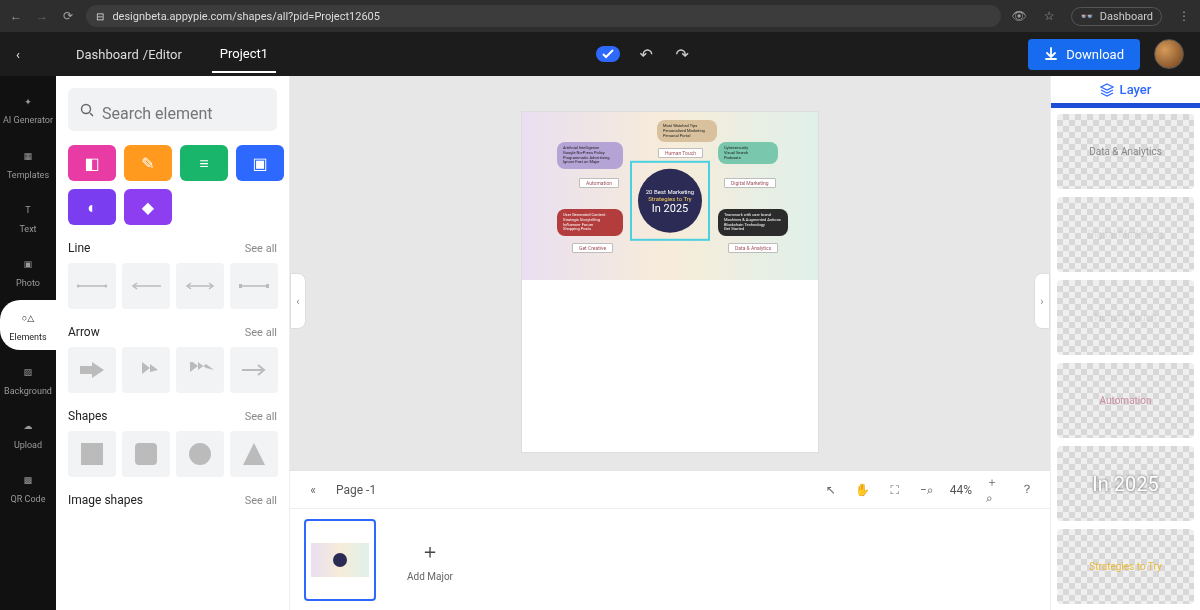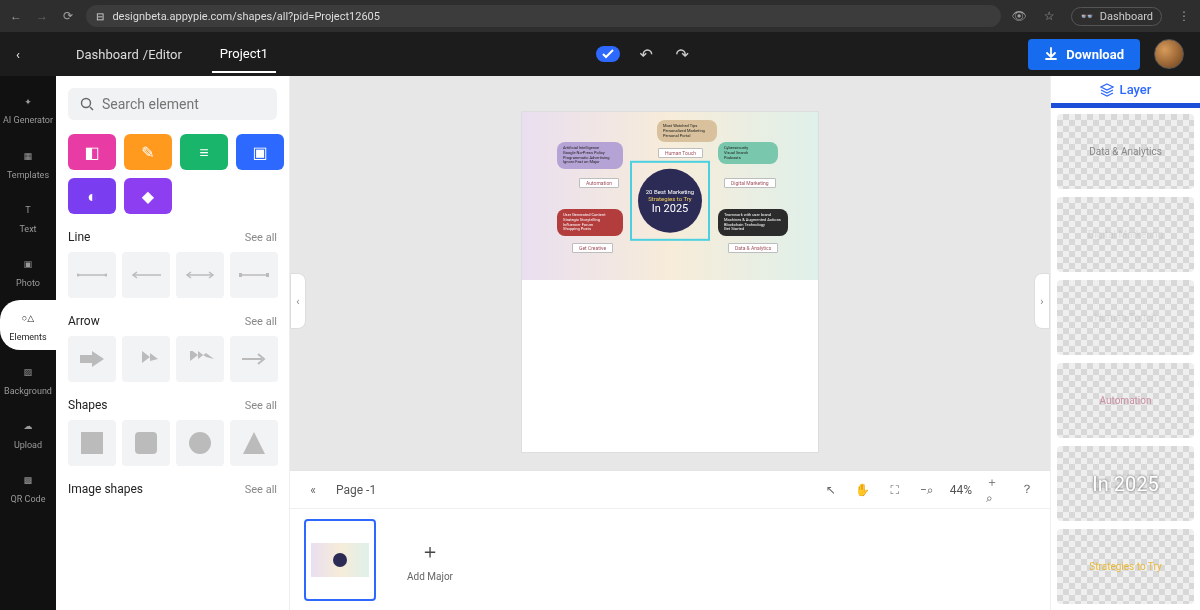--- a/index.html
+++ b/index.html
@@ -13,36 +13,36 @@
 .incognito-chip { display: flex; align-items: center; gap: 6px; border: 1px solid #555; border-radius: 12px; padding: 2px 8px; font-size: 11px; }
 
 
 .app-header { height: 44px; background: #1c1c1c; display: flex; align-items: center; padding: 0 16px; color: #eee; justify-content: space-between; }
 .breadcrumbs { display: flex; align-items: center; gap: 12px; font-size: 13px; }
 .crumb { color: #ddd; margin-left: 44px; }
 .project-tab { color: #fff; padding: 10px 8px; border-bottom: 2px solid #fff; margin-left: 18px; font-size: 13px; }
 .header-actions { display: flex; align-items: center; gap: 16px; }
 .sync-badge { width: 24px; height: 16px; background: #2e69ff; border-radius: 8px; display: flex; align-items: center; justify-content: center; font-size: 10px; }
 .icon-btn { width: 20px; height: 20px; display: flex; align-items: center; justify-content: center; cursor: pointer; color: #ccc; }
-.download-btn { background: #176bef; color: #fff; border: none; border-radius: 4px; padding: 8px 16px; font-size: 13px; font-weight: 700; display: flex; align-items: center; gap: 8px; cursor: pointer; }
+.download-btn { background: #176bef; color: #fff; border: none; border-radius: 4px; padding: 8px 16px; font-size: 13px; font-weight: 400; display: flex; align-items: center; gap: 8px; cursor: pointer; }
 .avatar { width: 30px; height: 30px; border-radius: 50%; background: radial-gradient(circle at 35% 35%, #d79b5a, #6b3d1a); border: 1px solid #555; }
 
 
 .workspace { display: flex; height: calc(610px - 76px); }
 
 
 .rail { width: 56px; background: #111; display: flex; flex-direction: column; align-items: center; padding-top: 8px; gap: 4px; color: #9a9a9a; font-size: 9px; }
 .rail-item { display: flex; flex-direction: column; align-items: center; gap: 4px; padding: 8px 0; width: 100%; cursor: pointer; }
 .rail-item.active { background: #fff; color: #222; border-top-left-radius: 20px; border-bottom-left-radius: 20px; }
 .rail-icon { width: 20px; height: 20px; display: flex; align-items: center; justify-content: center; }
 
 
 .side-panel { width: 234px; background: #fff; padding: 12px; overflow-y: auto; border-right: 1px solid #eee; }
 .search-box { display: flex; align-items: center; gap: 8px; background: #f1f2f4; border-radius: 6px; padding: 8px 12px; margin-bottom: 14px; }
-.search-box input { border: none; background: transparent; outline: none; font-size: 14px; width: 100%; color: #0369a1; }
+.search-box input { border: none; background: transparent; outline: none; font-size: 16px; width: 100%; color: #0369a1; margin-top: 8px; }
 .chip-grid { display: grid; grid-template-columns: repeat(4, 48px); gap: 8px; margin-bottom: 8px; }
 .chip { width: 48px; height: 36px; border-radius: 6px; display: flex; align-items: center; justify-content: center; cursor: pointer; color: #fff; font-size: 16px; }
 .chip.pink { background: #e83ba4; }
 .chip.orange { background: #ff9a1f; }
 .chip.green { background: #18b56a; }
 .chip.blue { background: #2e69ff; }
 .chip.purple { background: #7a3ef0; }
 .chip.purple2 { background: #8c3ef0; }
 .sect-head { display: flex; justify-content: space-between; align-items: center; margin: 16px 0 8px; font-size: 12px; }
 .sect-head .title { font-weight: 400; color: #222; }

